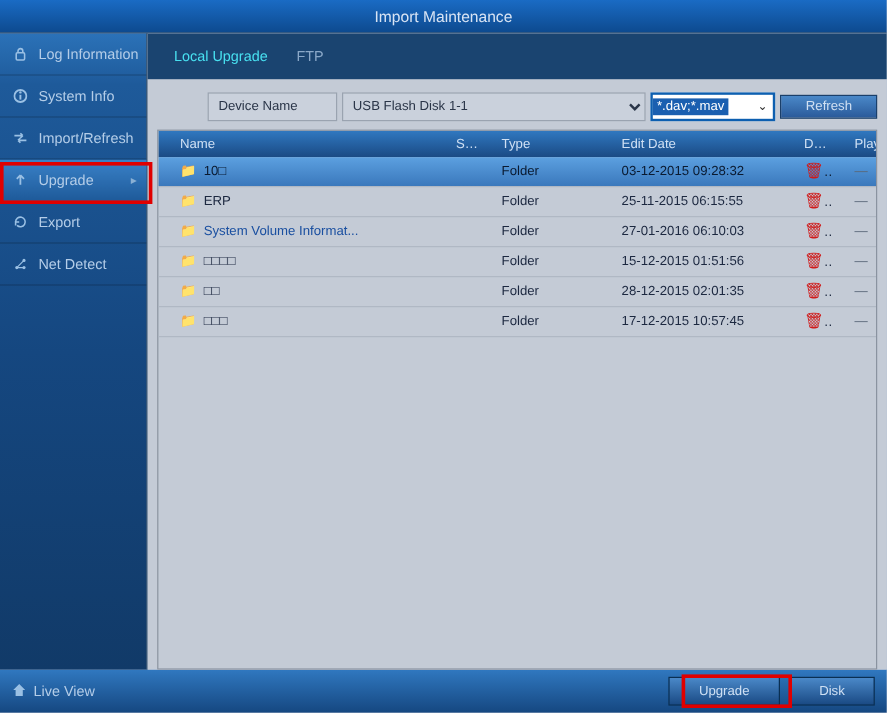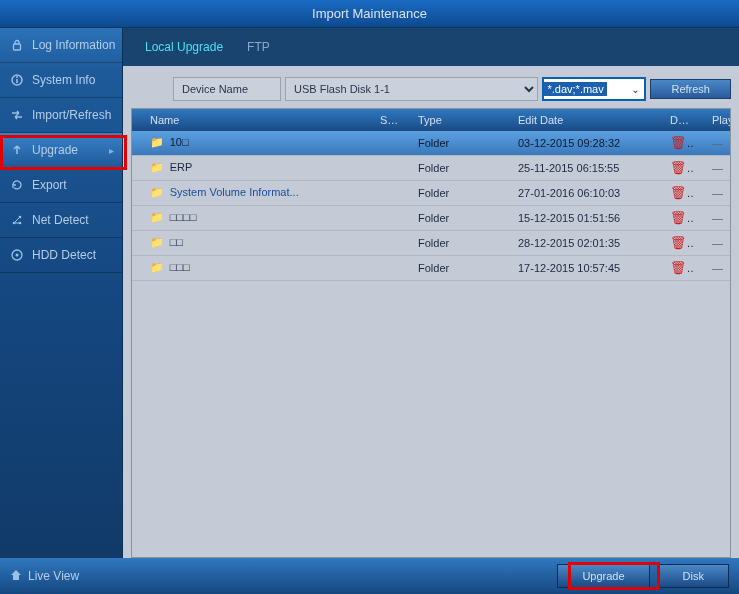--- a/index.html
+++ b/index.html
@@ -258,29 +258,20 @@
       <div class="side-item">
         <span class="ico">
           <svg width="12" height="12" viewBox="0 0 12 12">
             <circle cx="3" cy="9" r="1.3" fill="#9ac0e4"></circle>
             <circle cx="9" cy="3" r="1.3" fill="#9ac0e4"></circle>
             <circle cx="9" cy="9" r="1.3" fill="#9ac0e4"></circle>
             <path d="M3 9 L9 3 M3 9 L9 9" stroke="#9ac0e4" stroke-width="1"></path>
           </svg>
         </span>
         <span>Net Detect</span>
-      </div>
-      <div class="side-item">
-        <span class="ico">
-          <svg width="12" height="12" viewBox="0 0 12 12">
-            <circle cx="6" cy="6" r="5" fill="none" stroke="#9ac0e4" stroke-width="1.3"></circle>
-            <circle cx="6" cy="6" r="1.5" fill="#9ac0e4"></circle>
-          </svg>
-        </span>
-        <span>HDD Detect</span>
       </div>
     </div>
 
   <div class="content">
     <div class="tabs">
       <div class="tab active">Local Upgrade</div>
       <div class="tab">FTP</div>
     </div>
 
     <div class="toolbar">

